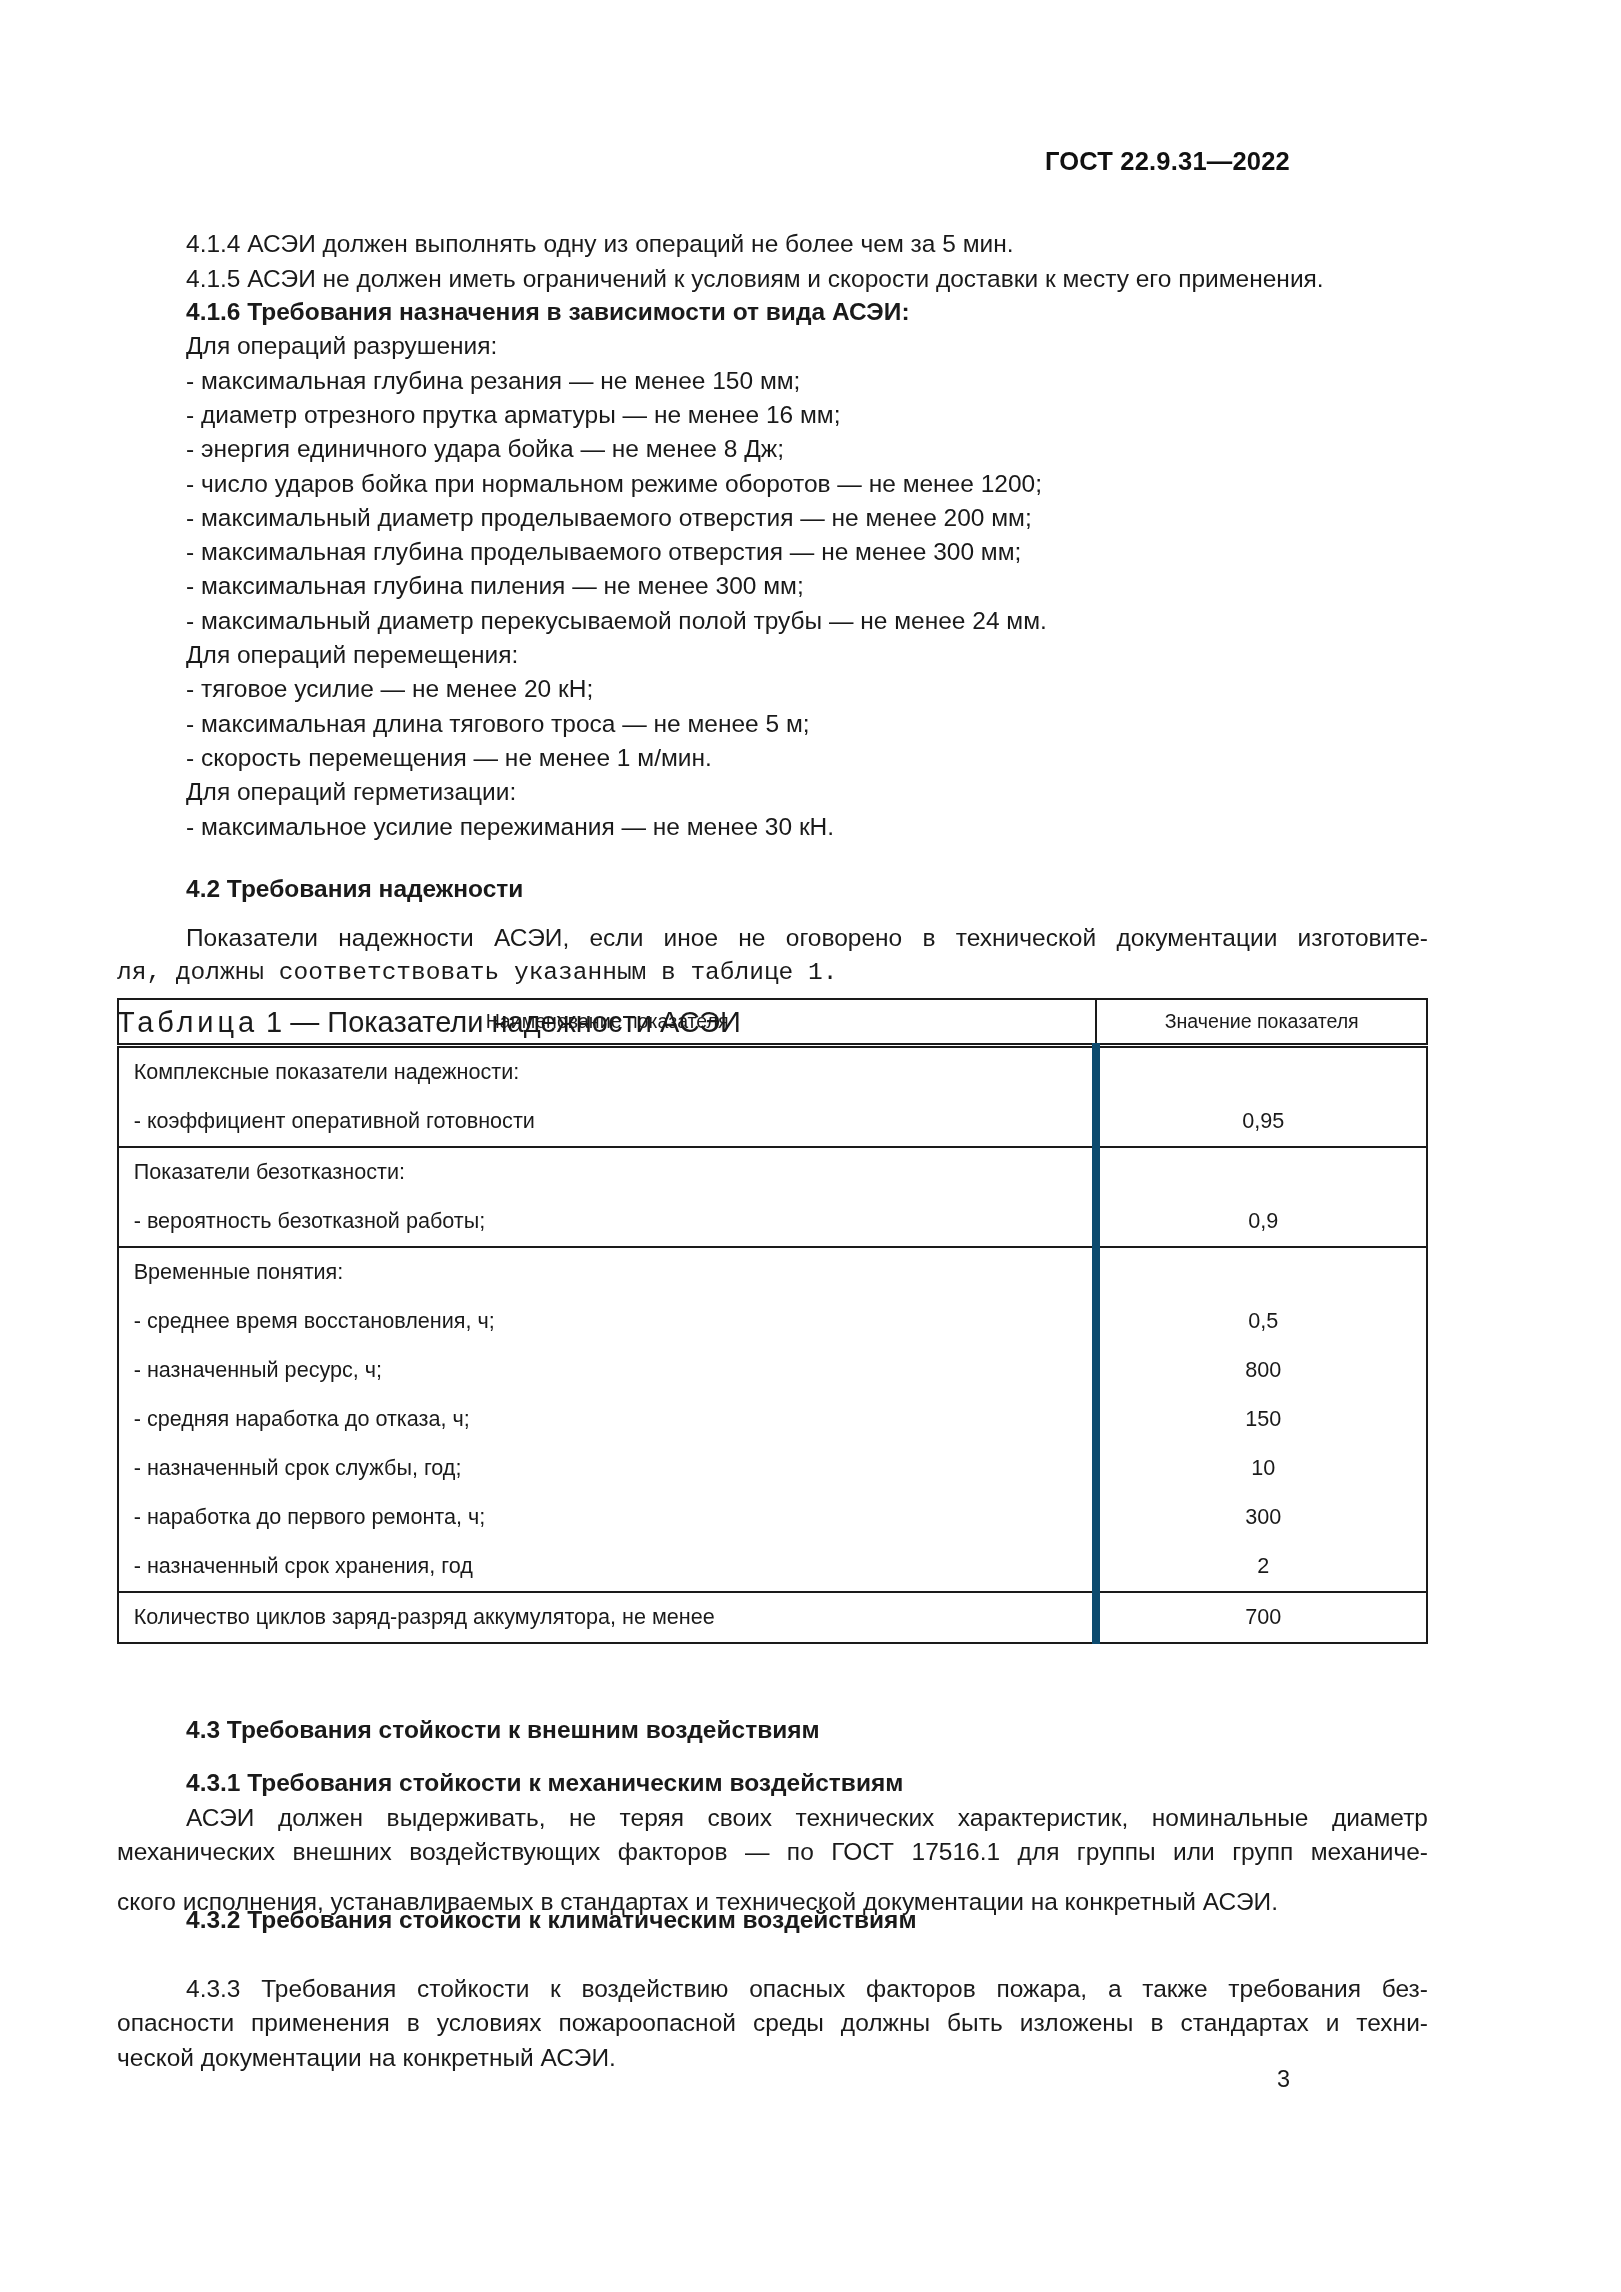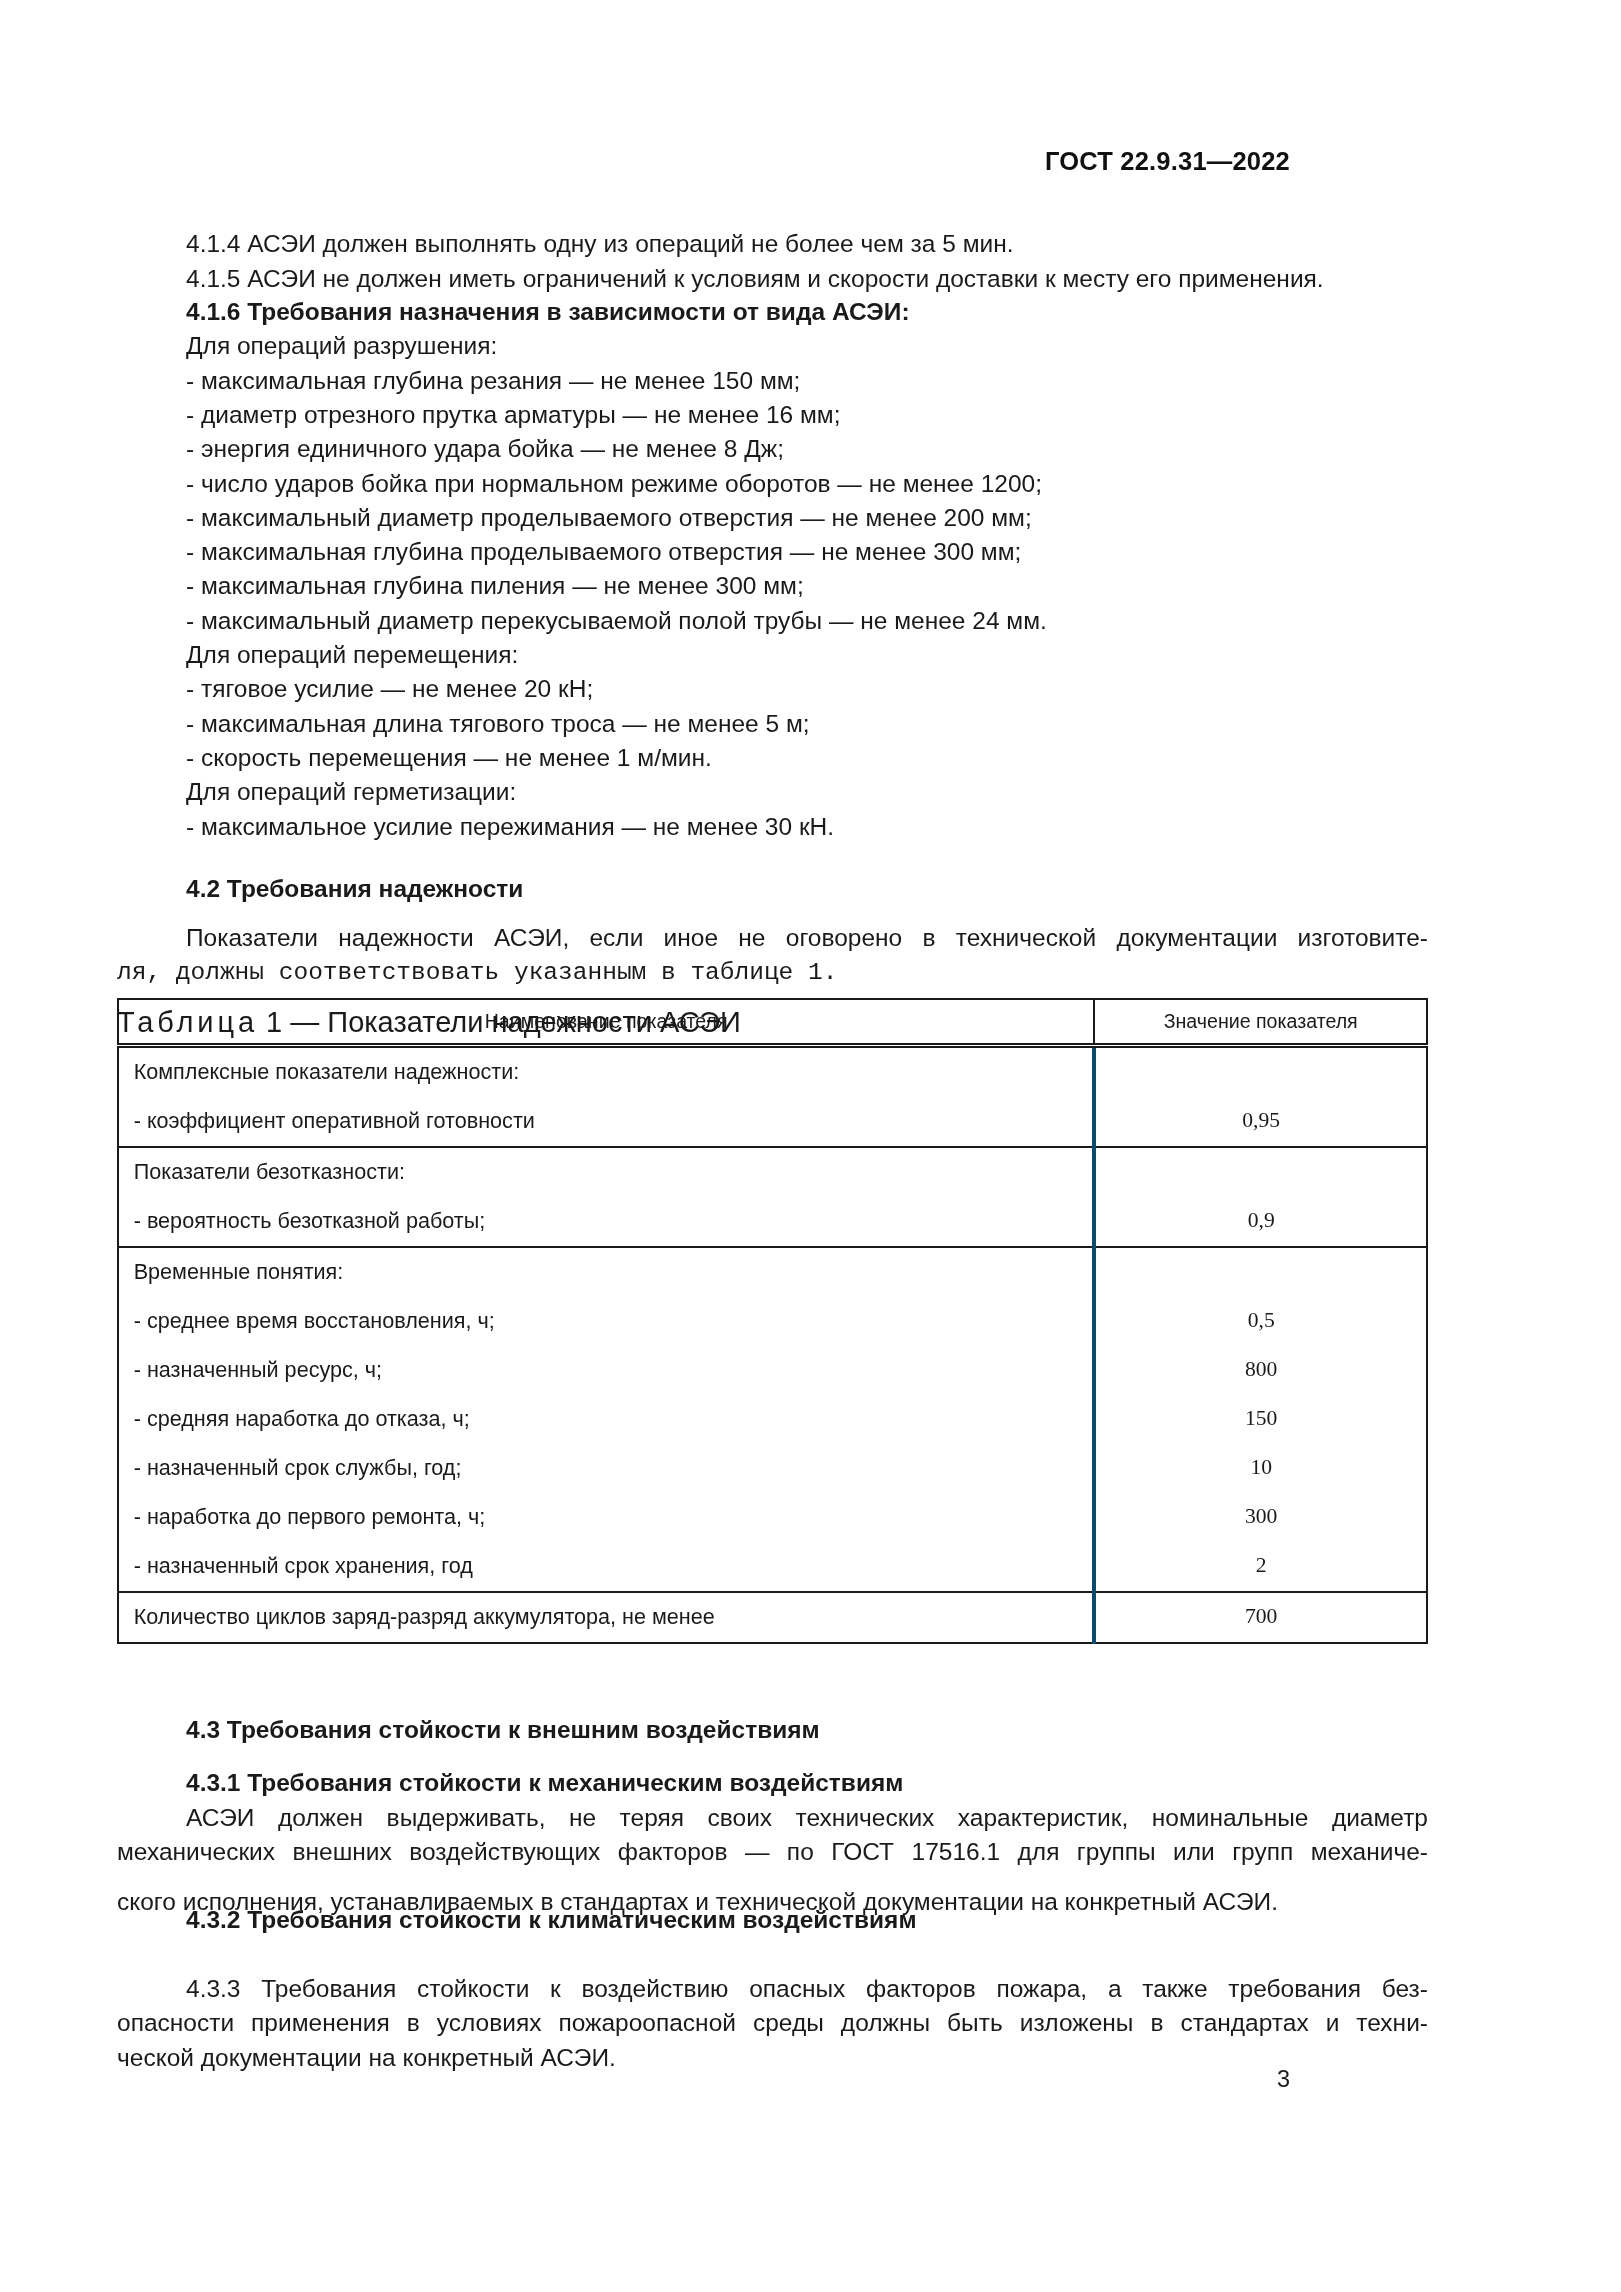--- a/index.html
+++ b/index.html
@@ -12,22 +12,22 @@
   .ln.full { left: 117px; width: 1311px; }
   .ln.just { text-align: justify; text-align-last: justify; white-space: normal; }
   .caption { position: absolute; left: 117px; top: 1008px; font-size: 29px; line-height: 29px; white-space: nowrap; }
   .caption .spaced { letter-spacing: 3.9px; }
   table.rel { position: absolute; left: 117px; top: 998px; width: 1311px; border-collapse: collapse;
               font-size: 21.6px; border: 2.9px solid #1a1a1a; }
   table.rel td, table.rel th { padding: 0 14.7px; vertical-align: top; }
   table.rel th { font-weight: normal; height: 43px; line-height: 43px; font-size: 19.6px; text-align: center; border-right: 2px solid #1a1a1a; }
   table.rel th:last-child { border-right: none; }
   table.rel thead tr { border-bottom: 5.9px double #1a1a1a; }
-  table.rel td.name { width: 944px; border-right: 4px solid #0c4a6e; }
-  table.rel td.val { text-align: center; font-family: Liberation Serif, serif; }
+  table.rel td.name { width: 944px; border-right: 8px solid #0c4a6e; }
+  table.rel td.val { text-align: center; }
   table.rel tbody tr.group { border-bottom: 2px solid #1a1a1a; }
   .cl { height: 49px; line-height: 47px; white-space: nowrap; }
   .page-num { position: absolute; right: 181px; top: 2066px; font-size: 23.5px; }
 </style>
 </head>
 <body>
 
 <div class="page">
 
   <div class="header-code">ГОСТ 22.9.31—2022</div>

